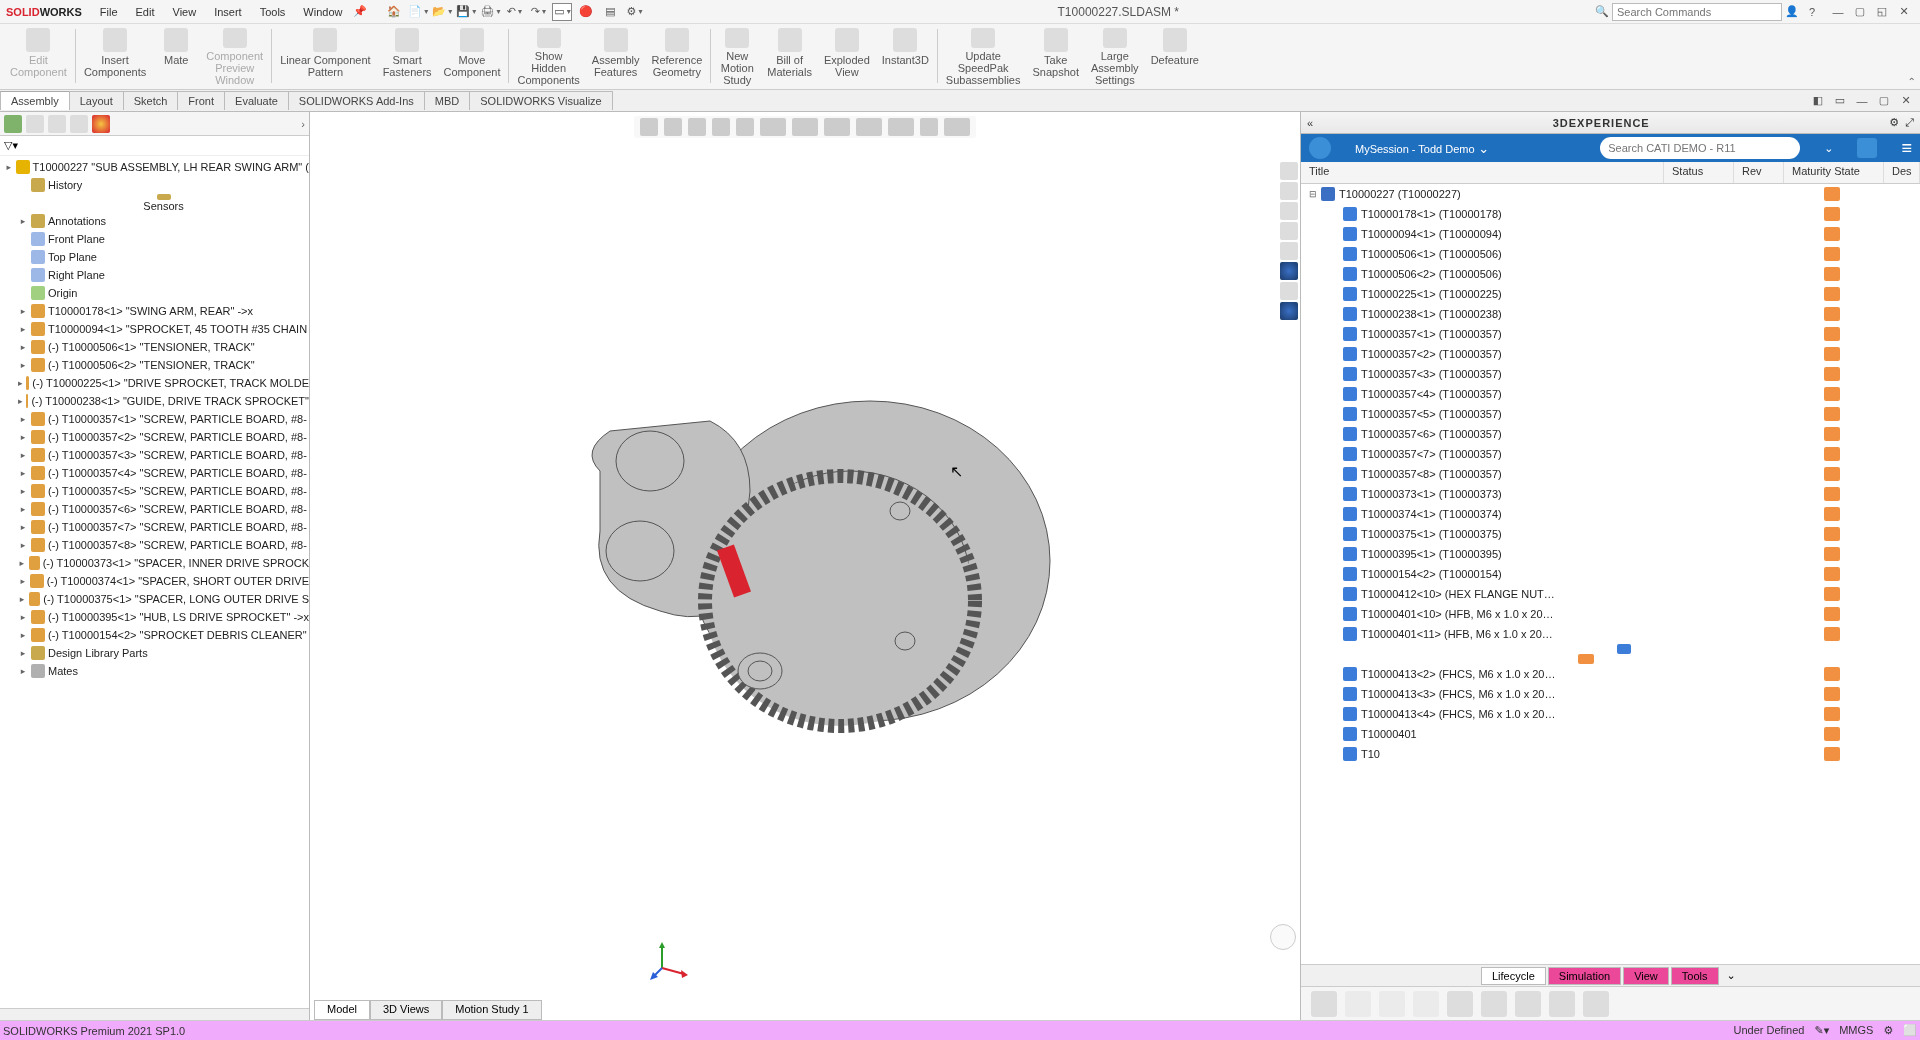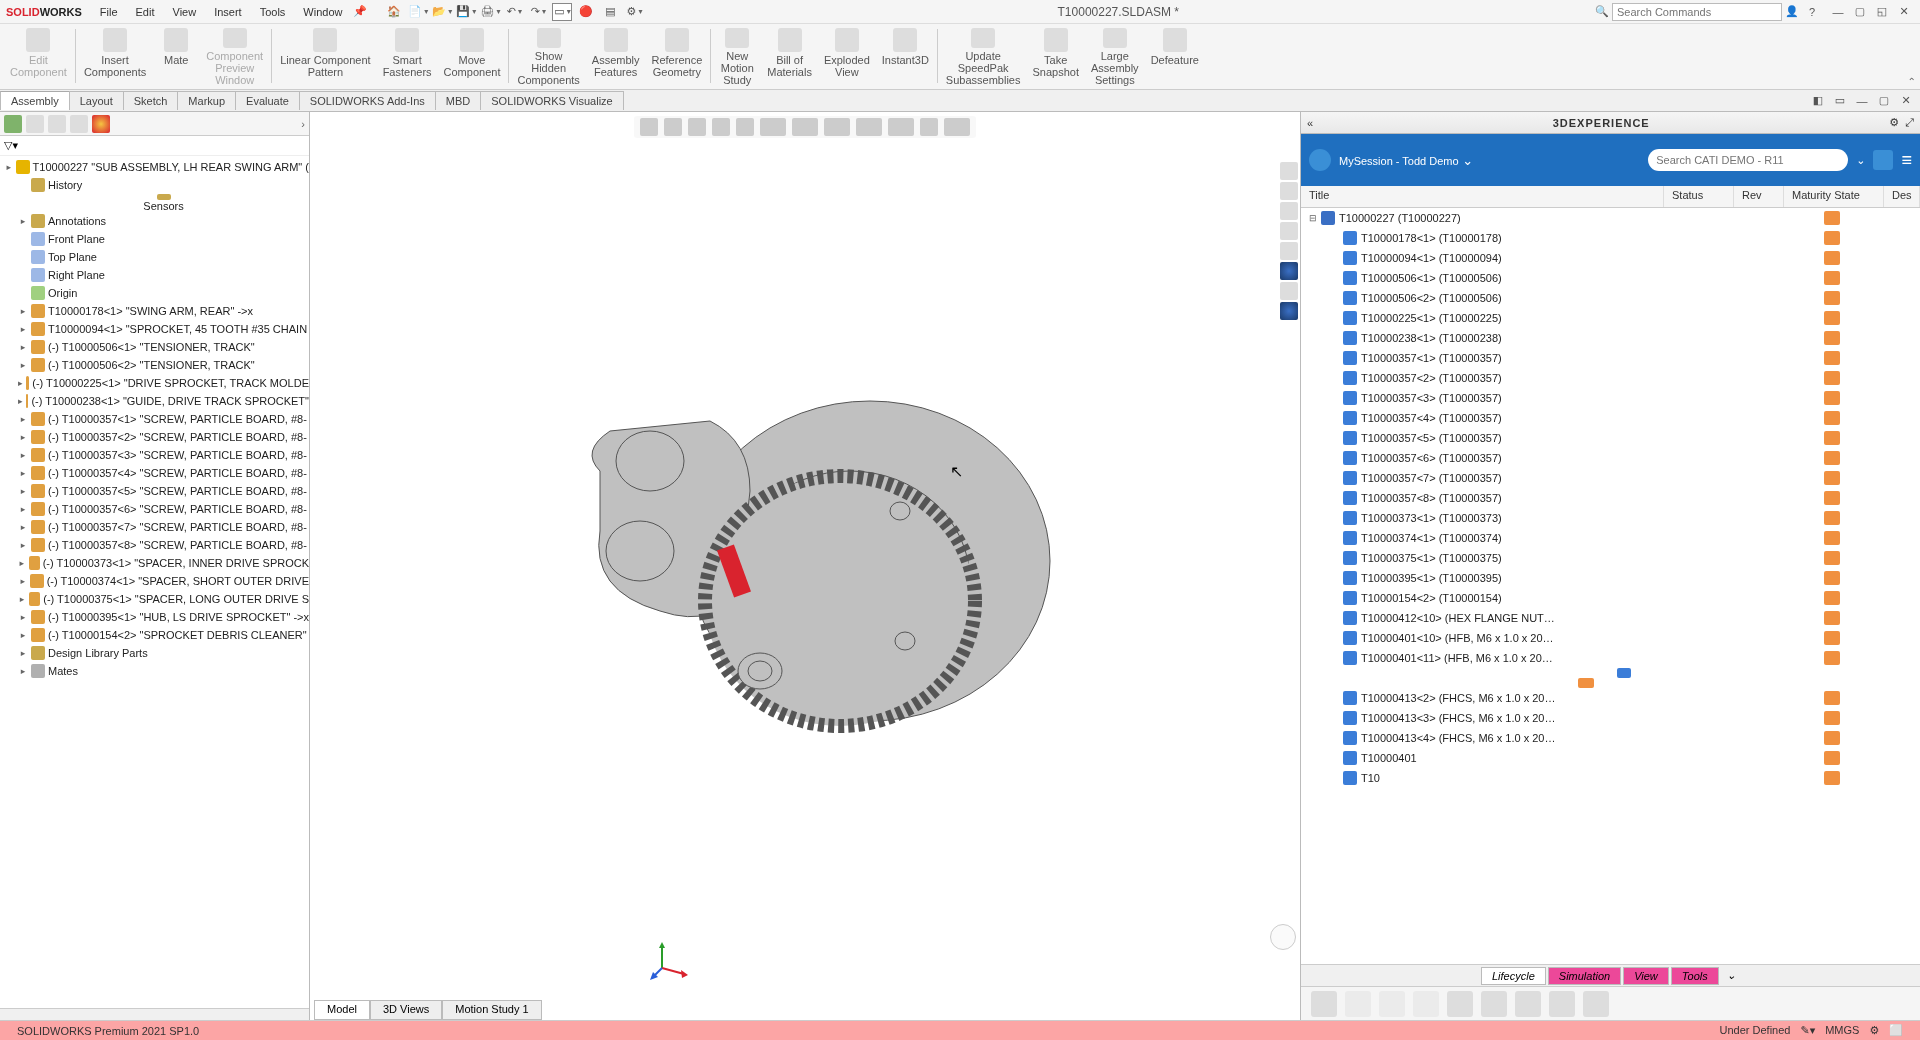--- a/index.html
+++ b/index.html
@@ -63,48 +63,48 @@
 .st-icon { width: 18px; height: 18px; background: #ddd; border-radius: 2px; cursor:pointer; }
 .st-icon.globe { background: radial-gradient(circle,#3a6fc4,#1a3a6a); }
 .model-img { position: absolute; left: 50%; top: 50%; transform: translate(-50%, -50%); width: 530px; height: 430px; }
 .triad { position: absolute; left: 340px; bottom: 40px; width: 40px; height: 40px; }
 .bubble { position:absolute; right:4px; bottom:70px; width:26px; height:26px; border:1px solid #ccc; border-radius:50%; background:#fafafa; }
 
 
 .right-panel { width: 620px; border-left: 1px solid #bbb; display: flex; flex-direction: column; background: #fff; }
 .rp-header { height: 22px; background: linear-gradient(#f5f5f5,#e8e8e8); border-bottom: 1px solid #bbb; display: flex; align-items: center; padding: 0 6px; color:#333; }
 .rp-header .title { flex:1; text-align:center; font-weight:bold; letter-spacing:1px; }
-.rp-session { height: 52px; background: #1f6fbf; color: #fff; display: flex; align-items: center; padding: 0 8px; gap: 8px; }
+.rp-session { height: 28px; background: #1f6fbf; color: #fff; display: flex; align-items: center; padding: 0 8px; gap: 24px; }
 .rp-session .sicon { width: 22px; height: 22px; background: #3a8fd6; border-radius: 50%; }
 .rp-session .sess-name { font-size: 13px; flex:0 0 auto; }
 .rp-search { background: #fff; color:#333; border-radius: 12px; height: 22px; width: 200px; padding: 0 8px; border:none; font-size:11px; margin-left:auto; }
 .rp-tag { width:20px; height:20px; background:#3a8fd6; border-radius:3px; }
 .rp-cols { height: 22px; border-bottom: 1px solid #ccc; display: flex; background: #f5f5f5; }
 .rp-col { padding: 3px 8px; border-right: 1px solid #ddd; color:#333; }
 .rp-col.title-col { flex: 1; }
 .rp-tree { flex: 1; overflow: auto; }
 .rp-row { display: flex; align-items: center; height: 20px; padding-left: 8px; color:#222; }
 .rp-row .exp { width: 12px; color:#666; font-size:9px; }
 .rp-row .cube { width: 14px; height: 14px; background: #3b7dd8; border-radius: 2px; margin-right: 4px; }
 .rp-row .cube.top { background:#3a6fc4; }
 .rp-row .txt { flex: 1; white-space:nowrap; overflow:hidden; text-overflow:ellipsis; }
 .rp-row .status-icon { width: 16px; height: 14px; background: #f09040; border-radius: 2px; margin-right: 80px; }
-.rp-bottom-tabs { height: 22px; border-top: 1px solid #ccc; display: flex; align-items: center; gap: 2px; padding-left: 180px; background:#f0f0f0;font-style:italic; }
+.rp-bottom-tabs { height: 22px; border-top: 1px solid #ccc; display: flex; align-items: center; gap: 2px; padding-left: 180px; background:#f0f0f0; }
 .rp-btab { padding: 2px 10px; border: 1px solid #bbb; background: #ec4899; cursor:pointer; }
 .rp-btab.active { background:#fff; }
 .rp-icon-row { height: 34px; border-top:1px solid #ccc; display:flex; align-items:center; gap:8px; padding:0 10px; background:#f5f5f5; }
 .rp-bicon { width:26px; height:26px; background:#ddd; border-radius:3px; }
 
 
 .vp-tabs { position: absolute; left: 4px; bottom: 0; height: 20px; display: flex; }
 .vp-tab { padding: 2px 12px; border:1px solid #bbb; background:#eee; font-size:11px; cursor:pointer; }
 .vp-tab.active { background:#fff; }
 
 
-.statusbar { height: 20px; background: #fca5a5; border-top: 1px solid #ccc; display: flex; align-items: center; padding: 0 17px; color:#333; font-size:11px; }
+.statusbar { height: 20px; background: #f0abfc; border-top: 1px solid #ccc; display: flex; align-items: center; padding: 0 3px; color:#333; font-size:11px; }
 .status-right { margin-left:auto; display:flex; gap:10px; }
 
 
 svg.model path, svg.model circle, svg.model ellipse { stroke:#555; fill:#c0c0c0; }
 </style>
 </head>
 <body>
 
 <div class="titlebar">
   <span class="logo"><span>SOLID</span><span class="dark">WORKS</span></span>
@@ -241,21 +241,21 @@
       <div class="ricon"></div>
       <div>Defeature</div>
     </div>
     <span class="ribbon-expand">⌃</span>
 </div>
 
 <div class="tabs-row" id="tabs">
   <span class="tab active">Assembly</span>
     <span class="tab">Layout</span>
     <span class="tab">Sketch</span>
-    <span class="tab">Markup</span>
+    <span class="tab">Front</span>
     <span class="tab">Evaluate</span>
     <span class="tab">SOLIDWORKS Add-Ins</span>
     <span class="tab">MBD</span>
     <span class="tab">SOLIDWORKS Visualize</span>
     <div class="doc-btns">
     <span class="tb-icon">◧</span>
     <span class="tb-icon">▭</span>
     <span class="tb-icon">—</span>
     <span class="tb-icon">▢</span>
     <span class="tb-icon">✕</span>

